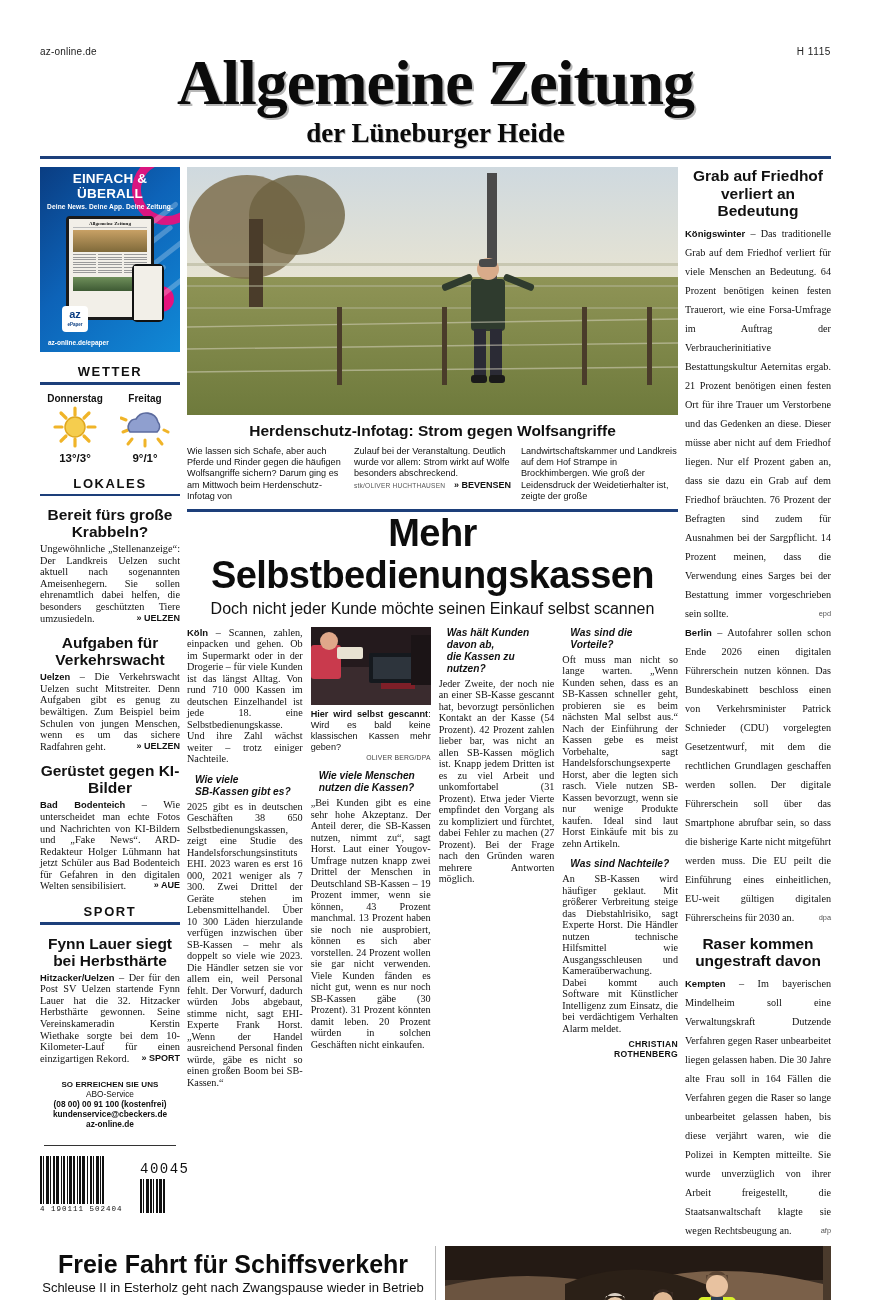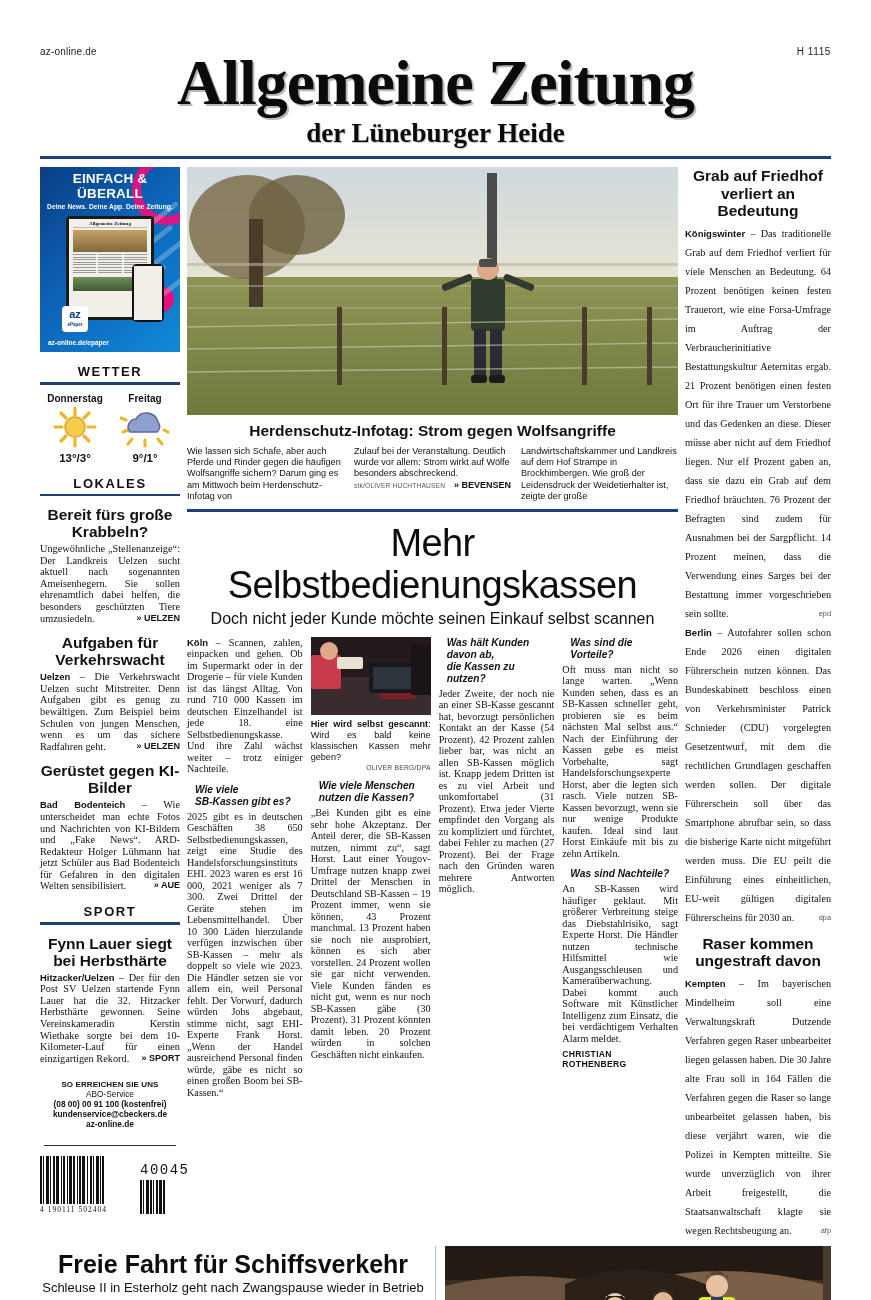--- a/index.html
+++ b/index.html
@@ -111,54 +111,54 @@
   .contact { text-align:center; margin-top:16px; }
   .contact .t { font-family:"Liberation Sans",sans-serif; font-weight:bold; font-size:8px; letter-spacing:.1px;}
   .contact .l { font-family:"Liberation Sans",sans-serif; font-size:8.3px; line-height:10px;}
   .contact .lb { font-family:"Liberation Sans",sans-serif; font-weight:bold; font-size:8.3px; line-height:10px;}
   .contact .hr { height:1px; background:#333; margin:6px 4px 10px;}
   .barcodes { display:flex; align-items:flex-end; gap:6px; }
   .bc { height:48px; display:flex; align-items:stretch; }
   .bc i { display:block; background:#111; }
   .bcnum { font-family:Liberation Mono, monospace; font-size:14px; letter-spacing:1.5px;
       text-align:center; margin-bottom:2px; }
-  .bcdigits { font-family:Liberation Serif, serif; font-size:7.5px; letter-spacing:1px; margin-top:1px;}
+  .bcdigits { font-family:Liberation Mono, monospace; font-size:7.5px; letter-spacing:1px; margin-top:1px;}
 
   
   .hero { width:100%; height:248px; margin-top:8px; overflow:hidden; position:relative;
           background:#8a8f62; }
   .hero svg { display:block; }
   .heroCap { font-family:"Liberation Sans", sans-serif; font-weight:bold; font-size:15.5px;
       text-align:center; margin:7px 0 6px; color:#111;}
   .cap3 { display:flex; gap:10px; }
   .cap3 div { flex:1; font-family:"Liberation Sans", sans-serif; font-size:9.1px; line-height:11.2px; color:#111;}
   .credit { font-family:"Liberation Sans", sans-serif; font-size:6.6px; color:#555; letter-spacing:.2px;}
   .refdark { font-family:"Liberation Sans",sans-serif; font-weight:bold; font-size:9px; float:right;}
   .crule { height:2.5px; background:#1d3f7a; margin:7px 0 0; }
 
-  .mainhead { font-family:"Liberation Sans", sans-serif; font-weight:normal; font-size:38px;
-      line-height:42px; text-align:center; margin:10px 0 0; letter-spacing:-.6px; color:#0d0d0d;}
+  .mainhead { font-family:"Liberation Sans", sans-serif; font-weight:bold; font-size:38px;
+      line-height:42px; text-align:center; margin:0 0 0; letter-spacing:-.6px; color:#0d0d0d;}
   .mainsub { font-family:"Liberation Sans", sans-serif; font-size:16px; line-height:20px;
       text-align:center; margin:3px 0 8px; color:#111;}
 
   .cols4 { display:flex; gap:8px; }
   .cols4 .c { flex:1; }
   .body { font-family:"Liberation Serif", serif; font-size:10.2px; line-height:11.5px;
       text-align:justify; color:#111; margin:0; hyphens:auto;}
   .body b.place { font-family:"Liberation Sans",sans-serif; font-size:9.5px; font-weight:bold;}
   .qhead { font-family:"Liberation Sans", sans-serif; font-style:italic; font-weight:bold;
       font-size:10.2px; line-height:12px; margin:9px 0 3px; padding-left:8px; color:#111;}
   .photo-sb { width:100%; height:78px; background:#2a1d20; overflow:hidden; }
   .phcap { font-family:"Liberation Sans", sans-serif; font-size:9.1px; line-height:11.2px;
       text-align:justify; margin:4px 0 0; }
   .phcap b { font-weight:bold; }
   .phcred { font-family:"Liberation Sans", sans-serif; font-size:6.8px; color:#444;
       text-align:right; letter-spacing:.2px; margin-top:1px;}
   .author { font-family:"Liberation Sans", sans-serif; font-weight:bold; font-size:8.6px;
-      letter-spacing:.3px; margin-top:5px;}
+      text-align:right; letter-spacing:.3px; margin-top:5px;}
 
   
   .rh { font-family:"Liberation Sans", sans-serif; font-weight:bold; font-size:15.5px;
       line-height:17.5px; text-align:center; margin:8px 0 4px; color:#111;}
   .rbody { font-family:"Liberation Serif", serif; font-size:10.2px; line-height:19px;
       text-align:justify; color:#111; margin:0; hyphens:auto;}
   .rbody b { font-family:"Liberation Sans",sans-serif; font-size:9.5px; font-weight:bold;}
   .agency { font-family:"Liberation Sans",sans-serif; font-size:7.4px; color:#555; float:right;}
 
   

